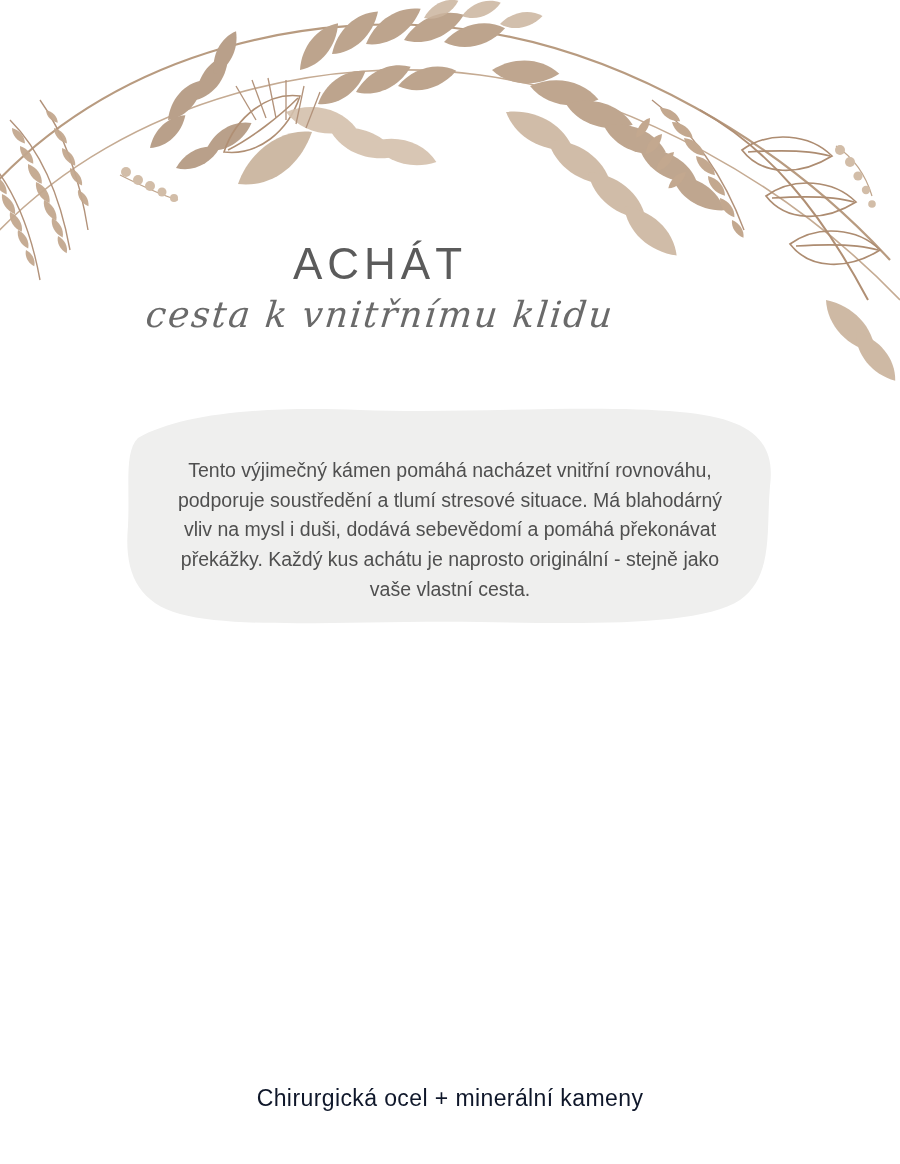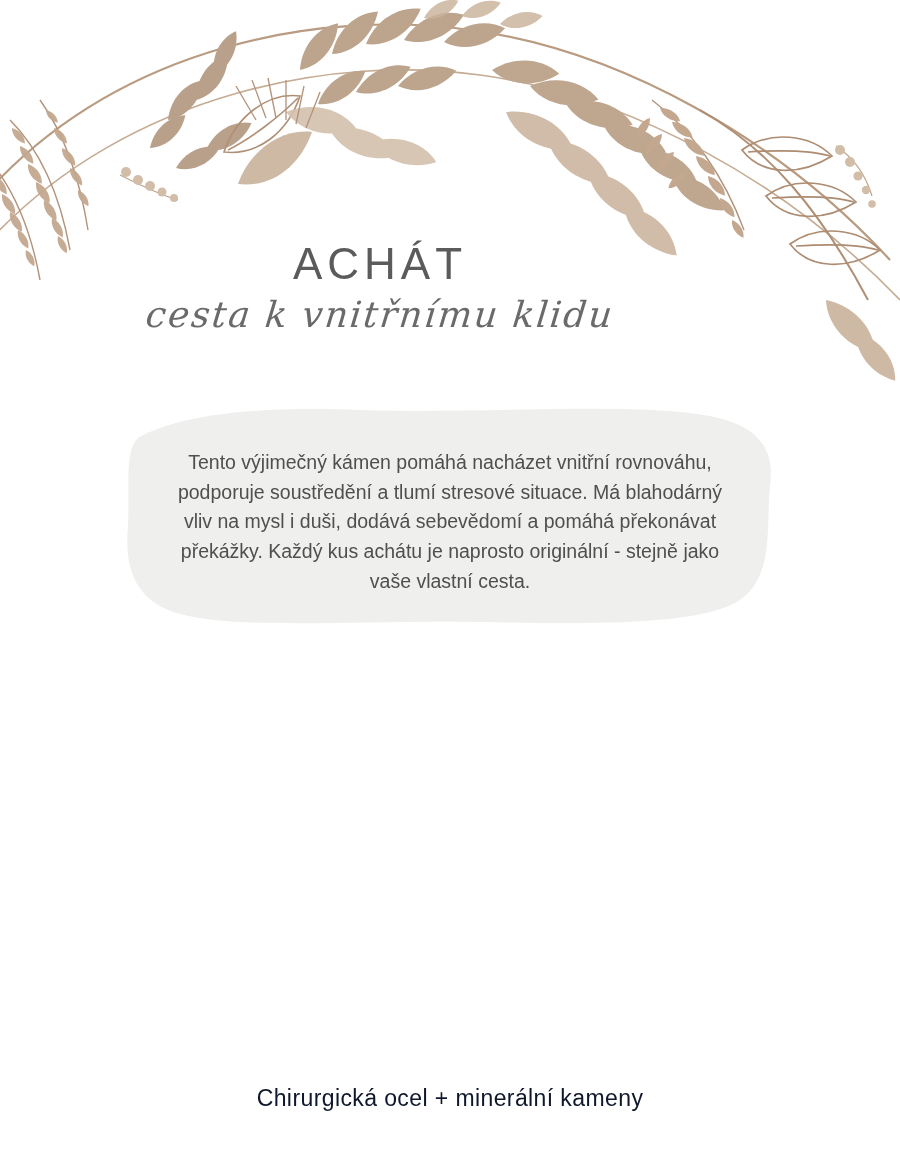--- a/index.html
+++ b/index.html
@@ -66,21 +66,21 @@
     width: 660px;
     height: 240px;
   }
   .brush-shape {
     position: absolute;
     inset: 0;
   }
   .description {
     position: absolute;
     left: 50px;
-    top: 48px;
+    top: 56px;
     width: 560px;
     text-align: center;
     font-size: 19.5px;
     line-height: 1.52;
     color: #4f4f4f;
   }
 
   
   .footer {
     position: absolute;

